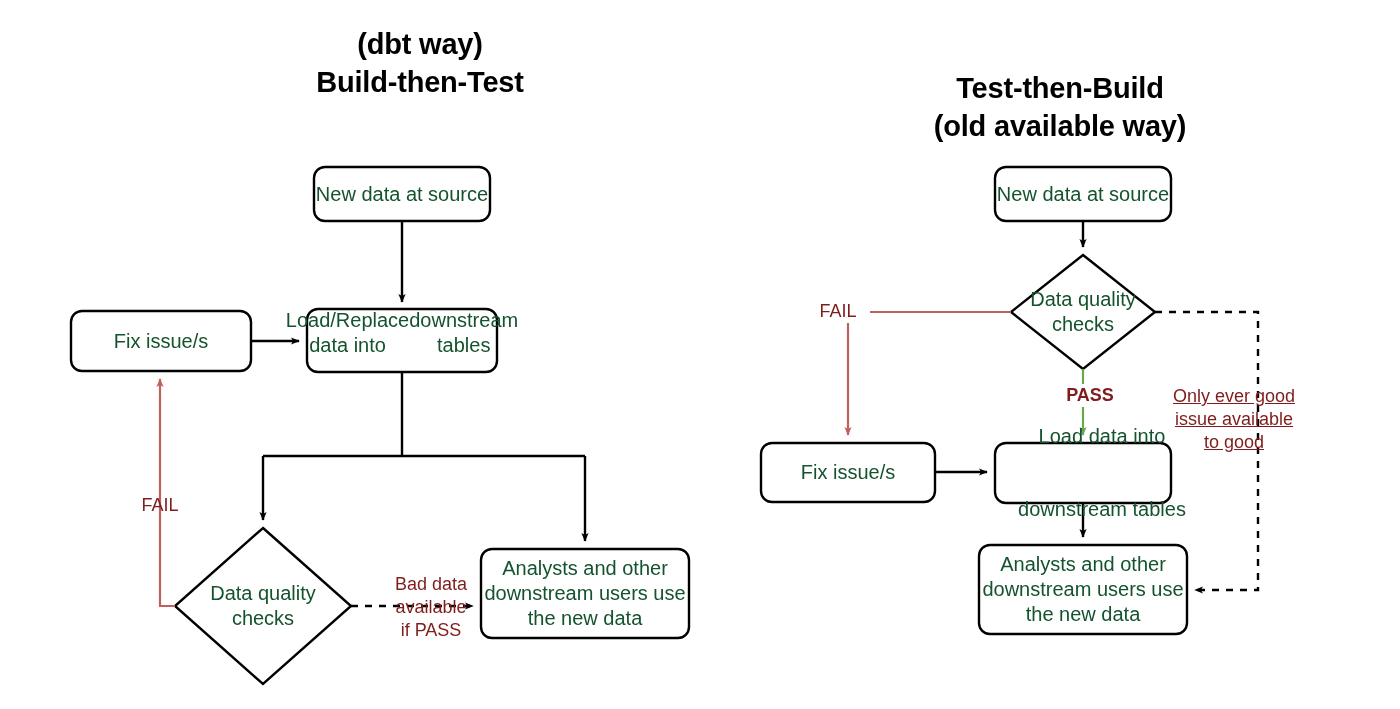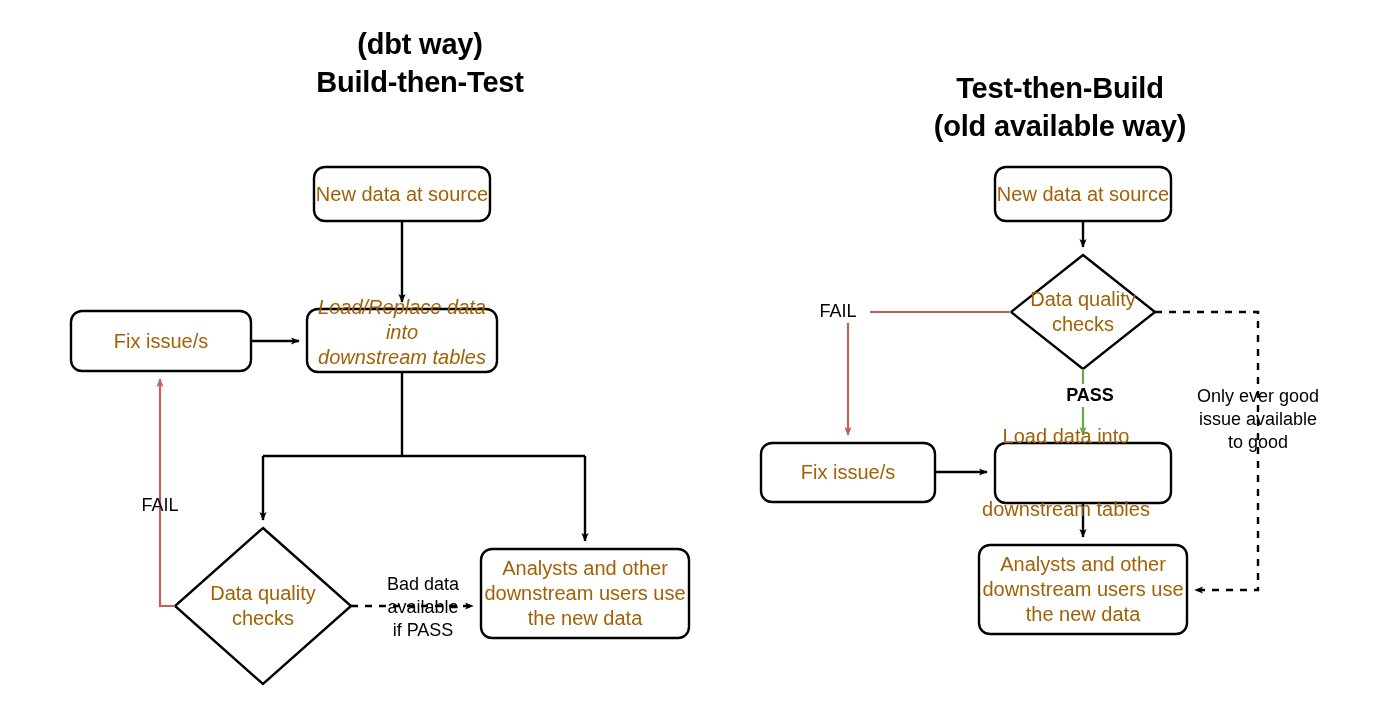--- a/index.html
+++ b/index.html
@@ -5,23 +5,23 @@
   html,body{margin:0;padding:0;background:#ffffff;}
   body{width:1400px;height:709px;position:relative;overflow:hidden;
        font-family:"Liberation Sans","DejaVu Sans",sans-serif;color:#000;}
   #stage{position:absolute;inset:0;width:1400px;height:709px;}
   .ttl{position:absolute;text-align:center;font-weight:bold;font-size:29px;
        line-height:38px;letter-spacing:-0.2px;color:#000;}
   .ttl-l{left:120px;top:25px;width:600px;}
   .ttl-r{left:760px;top:25px;width:600px;margin-top:44px;}
   svg{position:absolute;left:0;top:0;width:1400px;height:709px;}
   .nodeTxt{position:absolute;display:flex;align-items:center;justify-content:center;
-           text-align:center;font-size:20px;line-height:25px;color:#a16207;
+           text-align:center;font-size:20px;line-height:25px;color:#14532d;
            pointer-events:none;}
-  .edgeTxt{position:absolute;text-align:center;font-size:18px;line-height:23px;color:#000000;}
+  .edgeTxt{position:absolute;text-align:center;font-size:18px;line-height:23px;color:#7f1d1d;}
 </style>
 </head>
 <body>
 
 <div id="stage">
 
   <div class="ttl ttl-l">
     <div>(dbt way)</div>
     <div>Build-then-Test</div>
   </div>
@@ -89,77 +89,77 @@
   </svg>
 
   <div class="nodeTxt" style="left:314px;top:167px;width:176px;height:54px;">
     <span>New data at source</span>
   </div>
 
   <div class="nodeTxt" style="left:71px;top:311px;width:180px;height:60px;">
     <span>Fix issue/s</span>
   </div>
 
-  <div class="nodeTxt" style="left:305px;top:309px;width:194px;height:47px;flex-direction:column;font-style:italic;">
+  <div class="nodeTxt" style="left:305px;top:309px;width:194px;height:47px;flex-direction:row;">
     <span>Load/Replace data into</span>
     <span>downstream tables</span>
   </div>
 
   <div class="nodeTxt" style="left:183px;top:576px;width:160px;height:60px;flex-direction:column;">
     <span>Data quality</span>
     <span>checks</span>
   </div>
 
   <div class="nodeTxt" style="left:481px;top:549px;width:208px;height:89px;flex-direction:column;">
     <span>Analysts and other</span>
     <span>downstream users use</span>
     <span>the new data</span>
   </div>
 
   <div class="edgeTxt" style="left:120px;top:494px;width:80px;">
     <span>FAIL</span>
   </div>
 
-  <div class="edgeTxt" style="left:367px;top:573px;width:112px;">
+  <div class="edgeTxt" style="left:375px;top:573px;width:112px;">
     <div>Bad data</div>
     <div>available</div>
     <div>if PASS</div>
   </div>
 
   <div class="nodeTxt" style="left:995px;top:167px;width:176px;height:54px;">
     <span>New data at source</span>
   </div>
 
   <div class="nodeTxt" style="left:1003px;top:282px;width:160px;height:60px;flex-direction:column;">
     <span>Data quality</span>
     <span>checks</span>
   </div>
 
   <div class="nodeTxt" style="left:761px;top:443px;width:174px;height:59px;">
     <span>Fix issue/s</span>
   </div>
 
-  <div class="nodeTxt" style="left:974px;top:443px;width:184px;height:60px;flex-direction:column;gap:48px;">
+  <div class="nodeTxt" style="left:1010px;top:443px;width:184px;height:60px;flex-direction:column;gap:48px;">
     <span>Load data into</span>
     <span>downstream tables</span>
   </div>
 
   <div class="nodeTxt" style="left:979px;top:545px;width:208px;height:89px;flex-direction:column;">
     <span>Analysts and other</span>
     <span>downstream users use</span>
     <span>the new data</span>
   </div>
 
   <div class="edgeTxt" style="left:806px;top:300px;width:64px;background:#fff;">
     <span>FAIL</span>
   </div>
 
   <div class="edgeTxt" style="left:1057px;top:384px;width:66px;background:#fff;font-weight:bold;">
     <span>PASS</span>
   </div>
 
-  <div class="edgeTxt" style="left:1192px;top:385px;width:132px;">
+  <div class="edgeTxt" style="left:1168px;top:385px;width:132px;text-decoration:underline;">
     <div>Only ever good</div>
     <div>issue available</div>
     <div>to good</div>
   </div>
 
 </div>
 
 </body></html>

